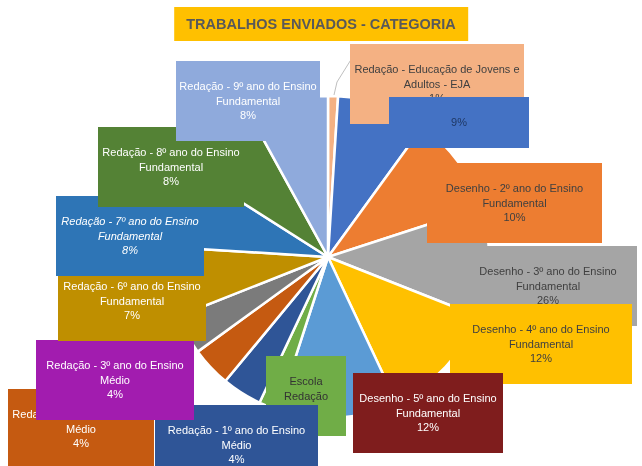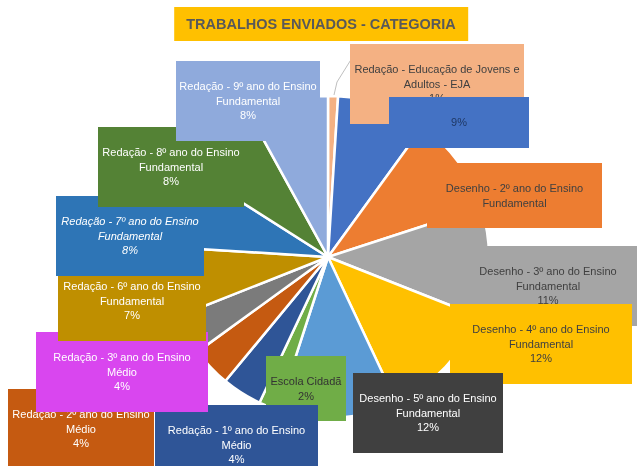--- a/index.html
+++ b/index.html
@@ -36,26 +36,26 @@
       <path d="M 328 257 L 178.31 316.27 A 161 161 0 0 1 167.32 246.89 Z" fill="#BF8F00" stroke="#FFFFFF" stroke-width="2.5" stroke-linejoin="round"></path>
       <path d="M 328 257 L 167.32 246.89 A 161 161 0 0 1 192.06 170.73 Z" fill="#2E75B6" stroke="#FFFFFF" stroke-width="2.5" stroke-linejoin="round"></path>
       <path d="M 328 257 L 192.06 170.73 A 161 161 0 0 1 250.44 115.91 Z" fill="#548235" stroke="#FFFFFF" stroke-width="2.5" stroke-linejoin="round"></path>
       <path d="M 328 257 L 250.44 115.91 A 161 161 0 0 1 328.00 96.00 Z" fill="#8FAADC" stroke="#FFFFFF" stroke-width="2.5" stroke-linejoin="round"></path>
       <polyline points="352,58 337,82 334,95" fill="none" stroke="#BFBFBF" stroke-width="1"></polyline>
     </svg>
   <div id="chart-title" style="background: rgb(255, 192, 0); color: rgb(89, 89, 89);">TRABALHOS ENVIADOS - CATEGORIA</div>
   <div id="labels">
       <div class="pie-label" style="left: 350px; top: 44px; width: 174px; background: rgb(244, 177, 131); color: rgb(64, 64, 64);"><span>Redação - Educação de Jovens e Adultos - EJA</span><span class="pct">1%</span></div>
       <div class="pie-label" style="left: 389px; top: 97px; width: 140px; background: rgb(68, 114, 196); color: rgb(31, 56, 100);"><span class="pct">9%</span></div>
-      <div class="pie-label" style="left: 427px; top: 146px; width: 175px; background: rgb(237, 125, 49); color: rgb(64, 64, 64); margin-top: 17px;"><span>Desenho - 2º ano do Ensino Fundamental</span></div>
-      <div class="pie-label" style="left: 459px; top: 246px; width: 178px; background: rgb(165, 165, 165); color: rgb(64, 64, 64);"><span>Desenho - 3º ano do Ensino Fundamental</span><span class="pct">11%</span></div>
+      <div class="pie-label" style="left: 427px; top: 146px; width: 175px; background: rgb(237, 125, 49); color: rgb(64, 64, 64); margin-top: 17px;"><span>Desenho - 2º ano do Ensino Fundamental</span><span class="pct">10%</span></div>
+      <div class="pie-label" style="left: 459px; top: 246px; width: 178px; background: rgb(165, 165, 165); color: rgb(64, 64, 64);"><span>Desenho - 3º ano do Ensino Fundamental</span><span class="pct">26%</span></div>
       <div class="pie-label" style="left: 450px; top: 304px; width: 182px; background: rgb(255, 192, 0); color: rgb(64, 64, 64);"><span>Desenho - 4º ano do Ensino Fundamental</span><span class="pct">12%</span></div>
-      <div class="pie-label" style="left: 353px; top: 373px; width: 150px; background: #404040; color: rgb(255, 255, 255);"><span>Desenho - 5º ano do Ensino Fundamental</span><span class="pct">12%</span></div>
-      <div class="pie-label" style="left: 266px; top: 356px; width: 80px; background: rgb(112, 173, 71); color: rgb(51, 51, 51);"><span>Escola Cidadã</span><span class="pct">2%</span></div>
+      <div class="pie-label" style="left: 353px; top: 373px; width: 150px; background: #7f1d1d; color: rgb(255, 255, 255);"><span>Desenho - 5º ano do Ensino Fundamental</span><span class="pct">12%</span></div>
+      <div class="pie-label" style="left: 266px; top: 356px; width: 80px; background: rgb(112, 173, 71); color: rgb(51, 51, 51);"><span>Escola Redação</span><span class="pct">2%</span></div>
       <div class="pie-label" style="left: 155px; top: 405px; width: 163px; background: rgb(47, 85, 151); color: rgb(255, 255, 255);"><span>Redação - 1º ano do Ensino Médio</span><span class="pct">4%</span></div>
       <div class="pie-label" style="left: 8px; top: 389px; width: 146px; background: rgb(197, 90, 17); color: rgb(255, 255, 255);"><span>Redação - 2º ano do Ensino Médio</span><span class="pct">4%</span></div>
-      <div class="pie-label" style="left: 36px; top: 332px; width: 172px; background: #d946ef; color: rgb(255, 255, 255);"><span>Redação - 3º ano do Ensino Médio</span><span class="pct">4%</span></div>
+      <div class="pie-label" style="left: 36px; top: 340px; width: 158px; background: #a21caf; color: rgb(255, 255, 255);"><span>Redação - 3º ano do Ensino Médio</span><span class="pct">4%</span></div>
       <div class="pie-label" style="left: 58px; top: 261px; width: 148px; background: rgb(191, 143, 0); color: rgb(255, 255, 255); text-align: center;"><span>Redação - 6º ano do Ensino Fundamental</span><span class="pct">7%</span></div>
       <div class="pie-label" style="left: 56px; top: 196px; width: 148px; background: rgb(46, 117, 182); color: rgb(255, 255, 255); font-style: italic;"><span>Redação - 7º ano do Ensino Fundamental</span><span class="pct">8%</span></div>
       <div class="pie-label" style="left: 98px; top: 127px; width: 146px; background: rgb(84, 130, 53); color: rgb(255, 255, 255);"><span>Redação - 8º ano do Ensino Fundamental</span><span class="pct">8%</span></div>
       <div class="pie-label" style="left: 176px; top: 61px; width: 144px; background: rgb(143, 170, 220); color: rgb(255, 255, 255);"><span>Redação - 9º ano do Ensino Fundamental</span><span class="pct">8%</span></div>
     </div>
 </div>
 
 </body></html>

